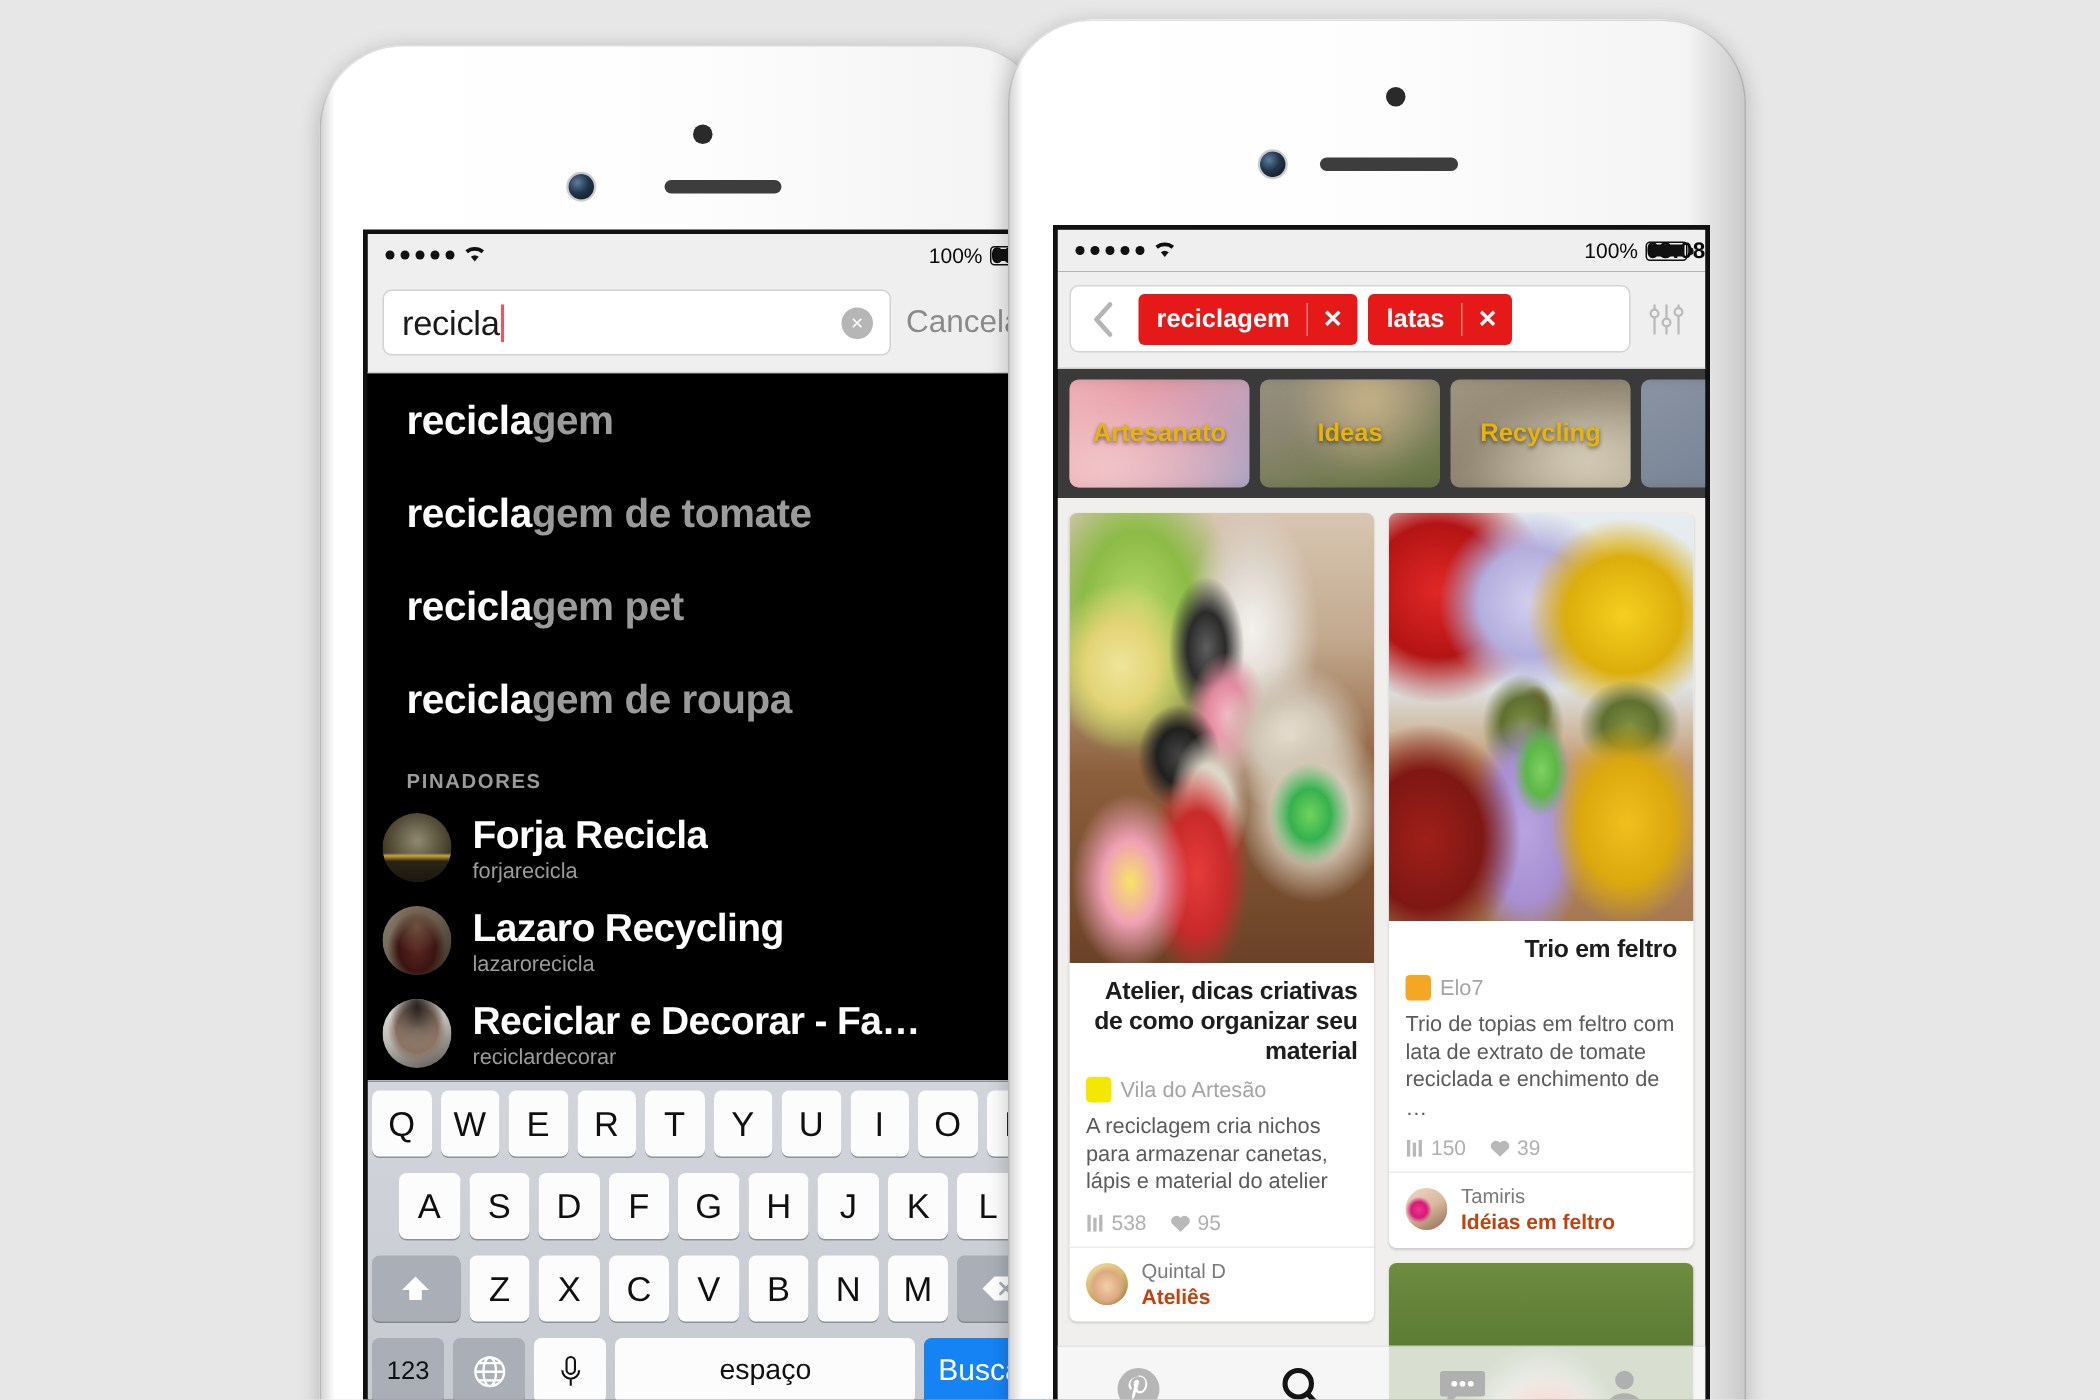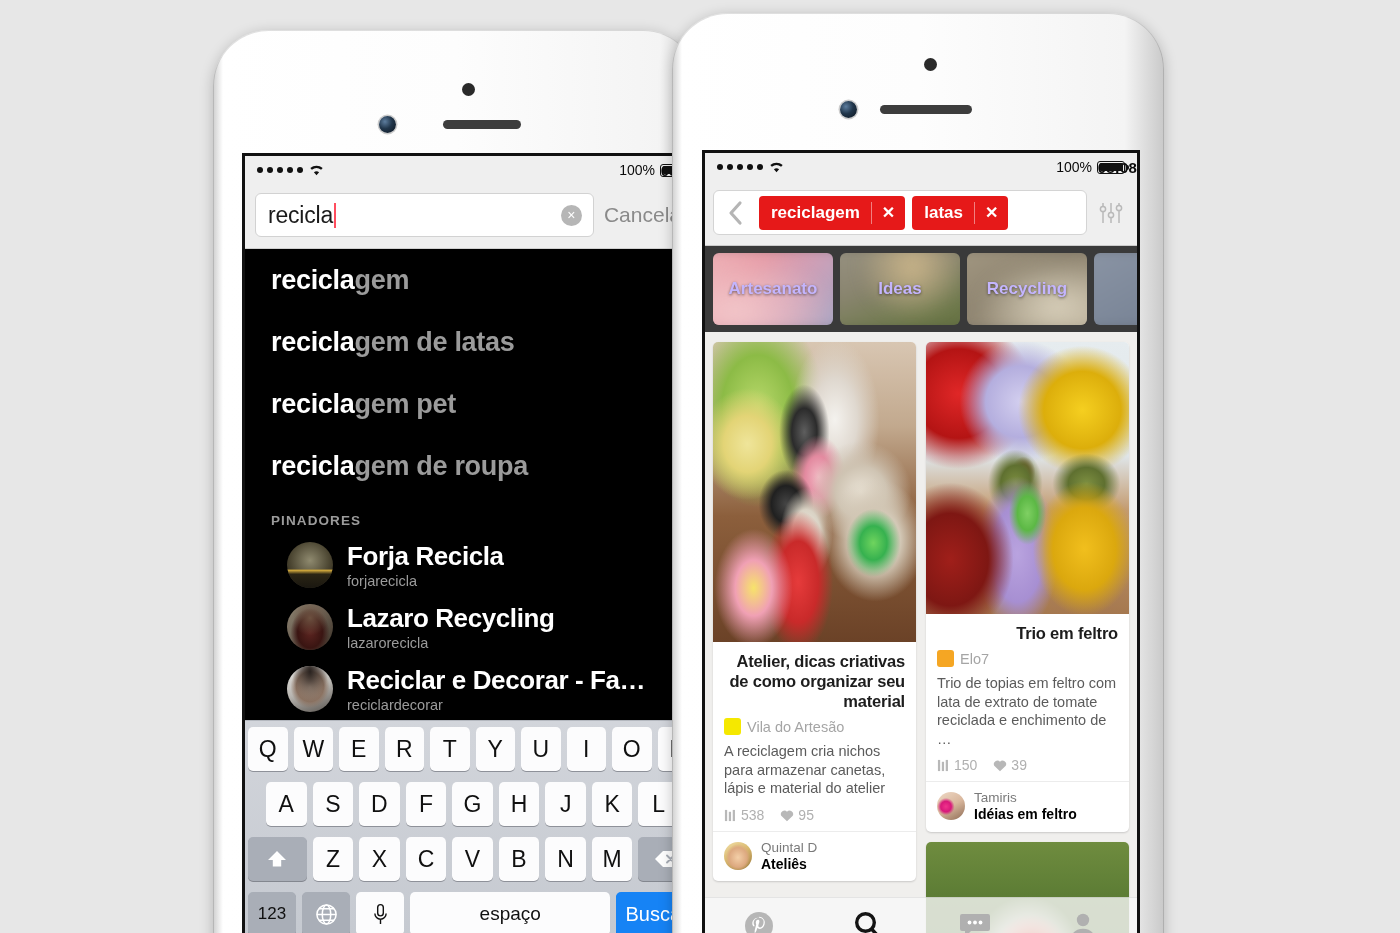--- a/index.html
+++ b/index.html
@@ -89,21 +89,21 @@
     white-space:nowrap;
   }
   .suggest-item .hit { color:#fff; }
   .suggest-item .rest { color:#9b9b9b; }
 
   .section-head {
     color:#9b9b9b; font-size:13.5px; font-weight:bold; letter-spacing:1.1px;
     padding:16px 26px 6px; background:#000;
   }
   .pinner-row {
-    display:flex; align-items:center; gap:14px; padding:7px 42px; background:#000;
+    display:flex; align-items:center; gap:14px; padding:7px 10px; background:#000;
   }
   .pinner-av {
     width:46px; height:46px; border-radius:50%; flex:0 0 46px; overflow:hidden; position:relative;
   }
   .pinner-meta { min-width:0; }
   .pinner-name {
     color:#fff; font-size:26px; font-weight:bold; letter-spacing:-.4px;
     white-space:nowrap; overflow:hidden;
   }
   .pinner-handle { color:#9b9b9b; font-size:14.5px; margin-top:1px; }
@@ -152,21 +152,21 @@
   .filter-icon { width:36px; flex:0 0 36px; display:flex; align-items:center; justify-content:center; }
 
   .cat-strip {
     background:#3a3a3a; padding:7px 0 7px 8px; display:flex; gap:7px; overflow:hidden;
   }
   .cat-tile {
     flex:0 0 120px; height:72px; border-radius:6px; position:relative; overflow:hidden;
     display:flex; align-items:center; justify-content:center;
   }
   .cat-tile .cl {
-    position:relative; z-index:2; color:#c4b5fd; font-weight:bold; font-size:17px;
+    position:relative; z-index:2; color:#eab308; font-weight:bold; font-size:17px;
     text-shadow:0 1px 3px rgba(0,0,0,.55);
   }
   .cat-bg { position:absolute; inset:0; filter:blur(6px); transform:scale(1.25); }
 
   .grid { display:flex; gap:10px; padding:10px 8px 0; background:#f0efed; height:100%; }
   .col { flex:1; display:flex; flex-direction:column; gap:10px; min-width:0; }
   .pin {
     background:#fff; border-radius:5px; overflow:hidden;
     box-shadow:0 1px 2px rgba(0,0,0,.16);
   }
@@ -175,21 +175,21 @@
   .pin-title { font-size:16.5px; font-weight:bold; color:#1d1d1d; line-height:1.22; letter-spacing:-.2px;text-align:right; }
   .pin-src { display:flex; align-items:center; gap:6px; margin-top:7px; }
   .src-badge { width:17px; height:17px; border-radius:3px; flex:0 0 17px; }
   .src-name { color:#a5a5a5; font-size:14.5px; }
   .pin-desc { color:#5b5b5b; font-size:14.5px; line-height:1.28; margin-top:7px; }
   .pin-stats { display:flex; gap:16px; align-items:center; margin-top:9px; color:#b0b0b0; font-size:14px; }
   .stat { display:flex; align-items:center; gap:4px; }
   .pin-user { display:flex; align-items:center; gap:9px; padding:8px 11px 9px; border-top:1px solid #ececec; }
   .pu-av { width:28px; height:28px; border-radius:50%; flex:0 0 28px; overflow:hidden; position:relative; }
   .pu-first { color:#7a7a7a; font-size:13.5px; line-height:1.15; }
-  .pu-board { color:#000000; font-size:14px; font-weight:bold; line-height:1.2; }
+  .pu-board { color:#c2410c; font-size:14px; font-weight:bold; line-height:1.2; }
 
   .tabbar {
     position:absolute; left:0; right:0; bottom:0; height:56px;
     background:rgba(248,248,248,.80); display:flex; align-items:center;
     border-top:1px solid rgba(0,0,0,.07);
   }
   .tab { flex:1; display:flex; align-items:center; justify-content:center; }
 
   
   .ph { position:absolute; inset:0; }
@@ -239,21 +239,21 @@
           <span class="clear-x">×</span>
         </div>
         <div class="cancel-btn">Cancelar</div>
       </div>
 
       <div class="suggest-list">
         <div class="suggest-item">
           <span class="hit">recicla</span><span class="rest">gem</span>
         </div>
         <div class="suggest-item">
-          <span class="hit">recicla</span><span class="rest">gem de latas</span>
+          <span class="hit">recicla</span><span class="rest">gem de tomate</span>
         </div>
         <div class="suggest-item">
           <span class="hit">recicla</span><span class="rest">gem pet</span>
         </div>
         <div class="suggest-item">
           <span class="hit">recicla</span><span class="rest">gem de roupa</span>
         </div>
 
         <div class="section-head">PINADORES</div>
 

